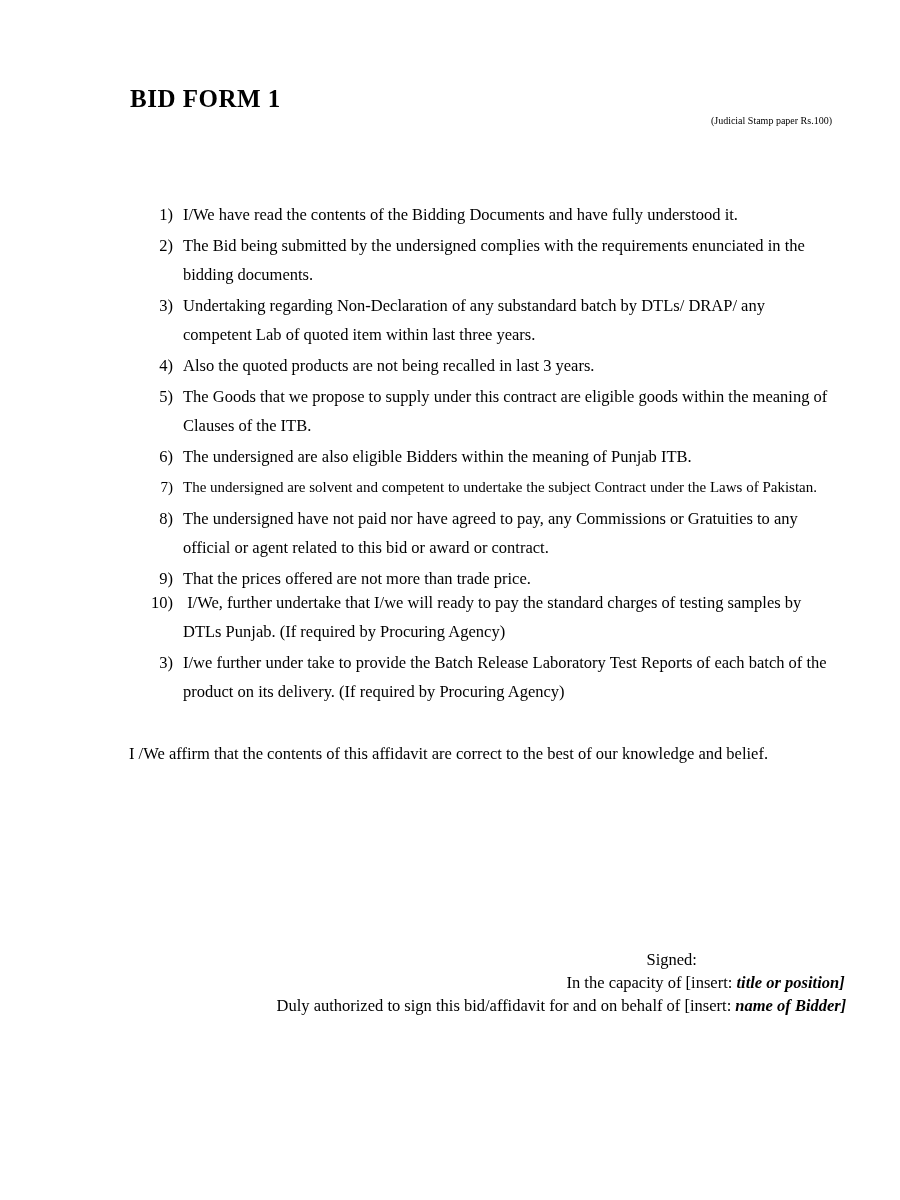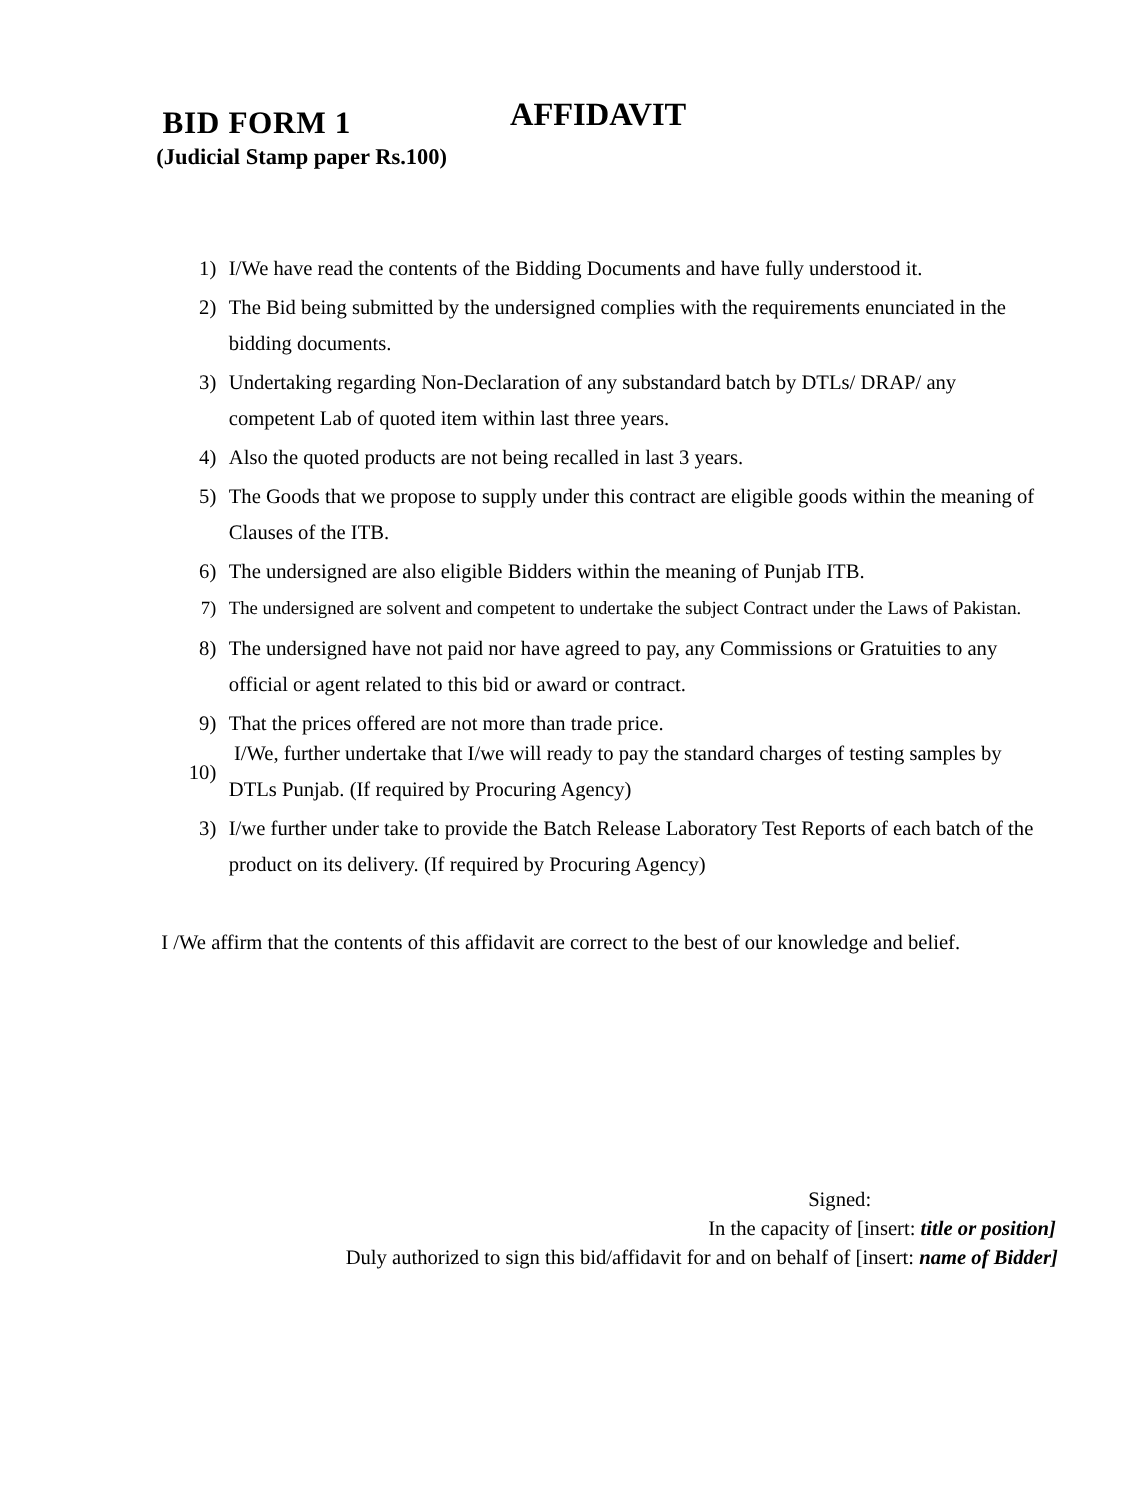--- a/index.html
+++ b/index.html
@@ -14,55 +14,54 @@
   .form-label{
     position:absolute;left:130px;top:53px;
     font-size:25px;font-weight:bold;letter-spacing:.5px;margin-top:32px;
   }
   .doc-title{
     position:absolute;left:125px;top:77px;width:707px;
     text-align:center;font-size:26px;font-weight:bold;
   }
   .doc-subtitle{
     position:absolute;left:125px;top:115px;width:707px;
-    text-align:left;font-size:18px;font-weight:bold;
+    text-align:right;font-size:10px;font-weight:normal;
   }
   .intro{
     position:absolute;left:130px;top:153px;
     font-size:16.5px;
   }
   .list{
     position:absolute;left:148px;top:200px;width:745px;
     font-size:16.5px;
   }
   .li{display:flex;line-height:29px;margin-bottom:2px;}
   .li .num{flex:0 0 25px;text-align:right;margin-right:10px;white-space:pre;}
   .li .txt{white-space:pre-wrap;width:705px;}
   .li.small{font-size:15px;}
-  .li.tight{margin-top:-7px;align-items:center;}
+  .li.tight{margin-top:-7px;}
   .affirm{
     position:absolute;left:129px;top:739px;
     font-size:16.5px;line-height:29px;
   }
   .sig-line{
     position:absolute;font-size:16.5px;line-height:19px;white-space:pre;
   }
   .sig-signed{left:630px;top:931px;}
   .sig-capacity{left:550px;top:954px;}
   .sig-duly{left:260px;top:977px;}
   .ins{}
   .insb{font-style:italic;font-weight:bold;}
 </style>
 </head>
 <body>
 
 <div class="page">
 
   <div class="form-label">BID FORM 1</div>
-  <div class="doc-title">AFFIDAVIT</div>
   <div class="doc-subtitle">(Judicial Stamp paper Rs.100)</div>
 
 
   <div class="list">
     <div class="li">
       <span class="num">1)</span>
       <div class="txt">I/We have read the contents of the Bidding Documents and have fully understood it.</div>
     </div>
     <div class="li">
       <span class="num">2)</span>

